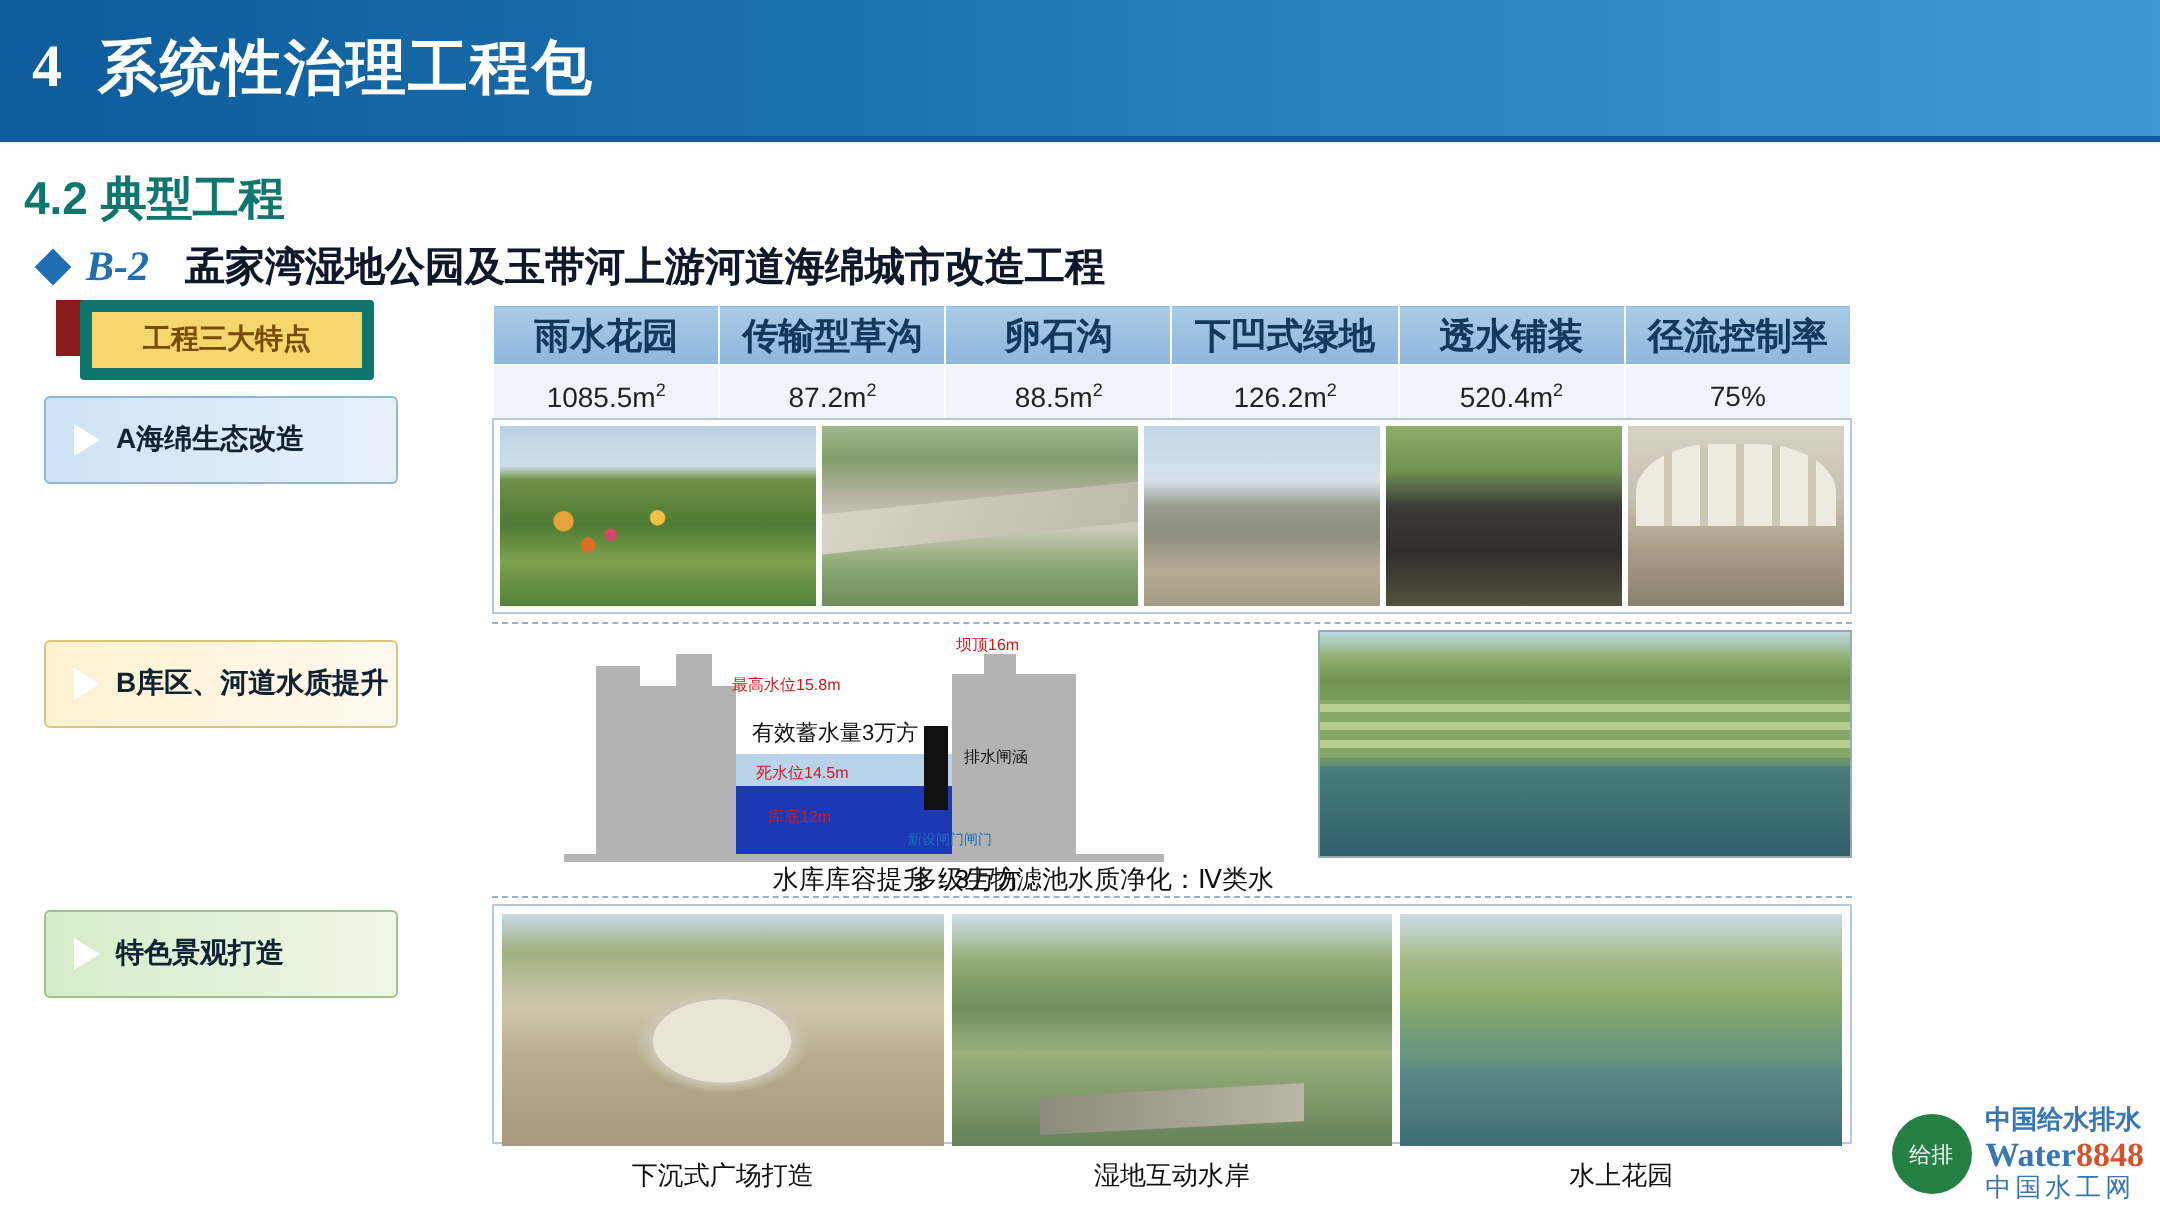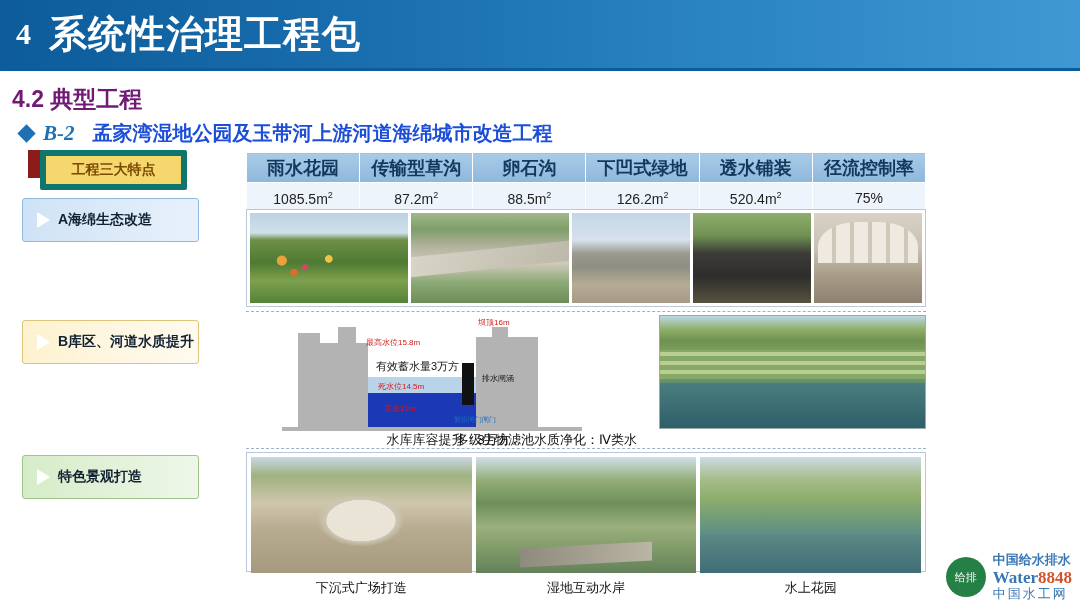--- a/index.html
+++ b/index.html
@@ -14,44 +14,44 @@
   .header{
     position:absolute;left:0;top:0;width:1080px;height:68px;
     background:linear-gradient(to right,#0d5b9a 0%, #1a6fae 35%, #2d86c4 70%, #3f98d2 100%);
     display:flex;align-items:center;
   }
   .header .num{
     color:#ffffff;font-size:30px;font-weight:bold;margin-left:16px;
     font-family:"Liberation Serif", serif;
   }
   .header .title{
-    color:#ffffff;font-size:38px;font-weight:bold;margin-left:18px;
+    color:#ffffff;font-size:30px;font-weight:bold;margin-left:18px;
     letter-spacing:1px;
   }
   .header-underline{
     position:absolute;left:0;top:68px;width:1080px;height:3px;background:#0d5b9a;
   }
   
   .sub-title{
     position:absolute;left:12px;top:84px;
-    font-size:23px;font-weight:bold;color:#701a75;
+    font-size:23px;font-weight:bold;color:#0f766e;
   }
   .bullet-row{
     position:absolute;left:20px;top:120px;display:flex;align-items:center;
   }
   .diamond{
     width:13px;height:13px;background:#1f6fb2;transform:rotate(45deg);
     margin-right:10px;
   }
   .b2-code{
     color:#1f6fb2;font-size:21px;font-weight:bold;font-style:italic;
     font-family:"Liberation Serif", serif;margin-right:18px;
   }
   .b2-text{
-    color:#1d4ed8;font-size:20px;font-weight:bold;
+    color:#0f172a;font-size:20px;font-weight:bold;
   }
   
   .feat-title{
     position:absolute;left:40px;top:150px;width:135px;height:28px;
     background:#f5d76e;border:6px solid #0f766e;
     display:flex;align-items:center;justify-content:center;
     font-size:14px;font-weight:bold;color:#7a4a00;
     border-radius:2px;
   }
   .feat-title-left{

